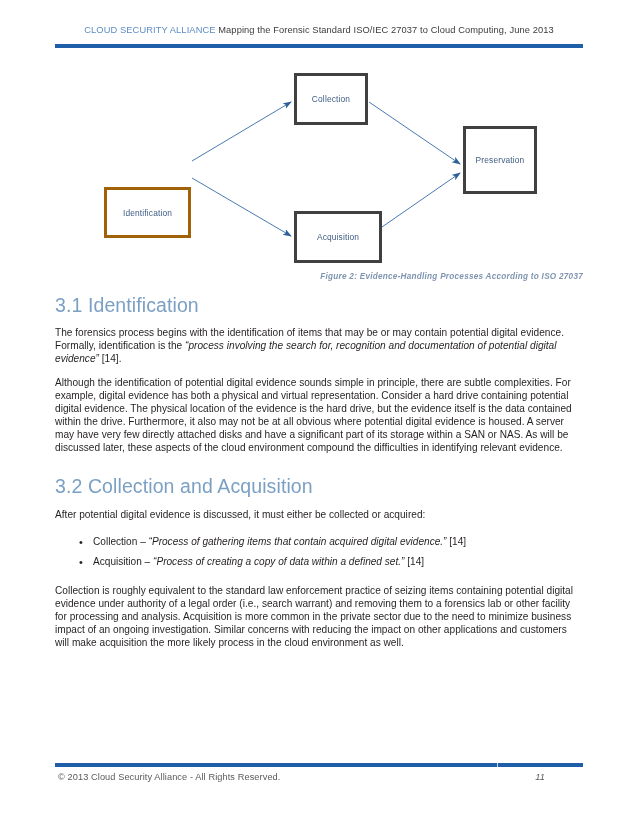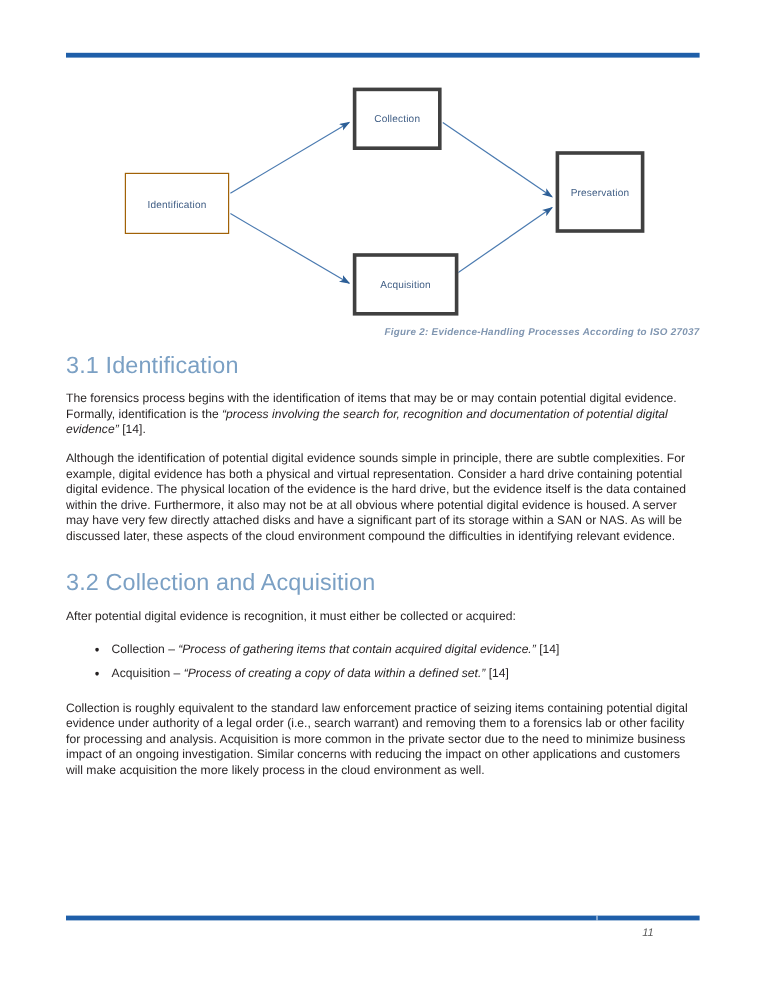--- a/index.html
+++ b/index.html
@@ -68,21 +68,22 @@
     background: #ffffff;
     border: 3px solid #404040;
     display: flex;
     align-items: center;
     justify-content: center;
     font-size: 8.4px;
     color: #3f5d84;
     letter-spacing: 0.15px;
   }
   .node.primary {
-    border: 1px solid #a16207;
+    border: 3px solid #a16207;
+    margin-top: 43px;
   }
   .node-identification { left: 49px;  top: 86px;  width: 87px; height: 51px; }
   .node-collection     { left: 239px; top: 15px;  width: 74px; height: 52px; }
   .node-acquisition    { left: 239px; top: 153px; width: 88px; height: 52px; }
   .node-preservation   { left: 408px; top: 68px;  width: 74px; height: 68px; }
 
   .fig-caption {
     position: absolute;
     left: 55px;
     top: 272px;
@@ -185,20 +186,23 @@
     font-size: 9.2px;
     color: #5a5a5a;
     font-style: italic;
   }
 </style>
 </head>
 <body>
 
 <div class="page">
 
+  <div class="header-text">
+    <span class="brand">CLOUD SECURITY ALLIANCE</span><span> Mapping the Forensic Standard ISO/IEC 27037 to Cloud Computing, June 2013</span>
+  </div>
   <div class="header-rule"></div>
 
   <div class="figure">
     <svg class="diagram" viewBox="0 0 528 215">
       <defs>
         <marker id="arrow" markerWidth="9" markerHeight="9" refX="8" refY="3.2" orient="auto" markerUnits="strokeWidth">
           <path d="M0,0 L9,3.2 L0,6.4 L2.2,3.2 z" fill="#2d5f97"></path>
         </marker>
       </defs>
 
@@ -230,28 +234,29 @@
   <div class="content">
 
     <h2 class="section-heading">3.1 Identification</h2>
 
     <p class="body"><span>The forensics process begins with the identification of items that may be or may contain potential digital evidence. Formally, identification is the </span><span class="q">“process involving the search for, recognition and documentation of potential digital evidence”</span><span> [14].</span></p>
 
     <p class="body">Although the identification of potential digital evidence sounds simple in principle, there are subtle complexities. For example, digital evidence has both a physical and virtual representation. Consider a hard drive containing potential digital evidence. The physical location of the evidence is the hard drive, but the evidence itself is the data contained within the drive. Furthermore, it also may not be at all obvious where potential digital evidence is housed. A server may have very few directly attached disks and have a significant part of its storage within a SAN or NAS. As will be discussed later, these aspects of the cloud environment compound the difficulties in identifying relevant evidence.</p>
 
     <h2 class="section-heading second">3.2 Collection and Acquisition</h2>
 
-    <p class="body">After potential digital evidence is recognition, it must either be collected or acquired:</p>
+    <p class="body">After potential digital evidence is discussed, it must either be collected or acquired:</p>
 
     <ul class="bullets">
       <li><span>Collection – </span><span class="q">“Process of gathering items that contain acquired digital evidence.”</span><span> [14]</span></li>
       <li><span>Acquisition – </span><span class="q">“Process of creating a copy of data within a defined set.”</span><span> [14]</span></li>
     </ul>
 
     <p class="body">Collection is roughly equivalent to the standard law enforcement practice of seizing items containing potential digital evidence under authority of a legal order (i.e., search warrant) and removing them to a forensics lab or other facility for processing and analysis. Acquisition is more common in the private sector due to the need to minimize business impact of an ongoing investigation. Similar concerns with reducing the impact on other applications and customers will make acquisition the more likely process in the cloud environment as well.</p>
 
   </div>
 
   <div class="footer-rule"></div>
   <div class="footer-tick"></div>
+  <div class="footer-text">© 2013 Cloud Security Alliance - All Rights Reserved.</div>
   <div class="footer-page">11</div>
 
 </div>
 
 </body></html>

